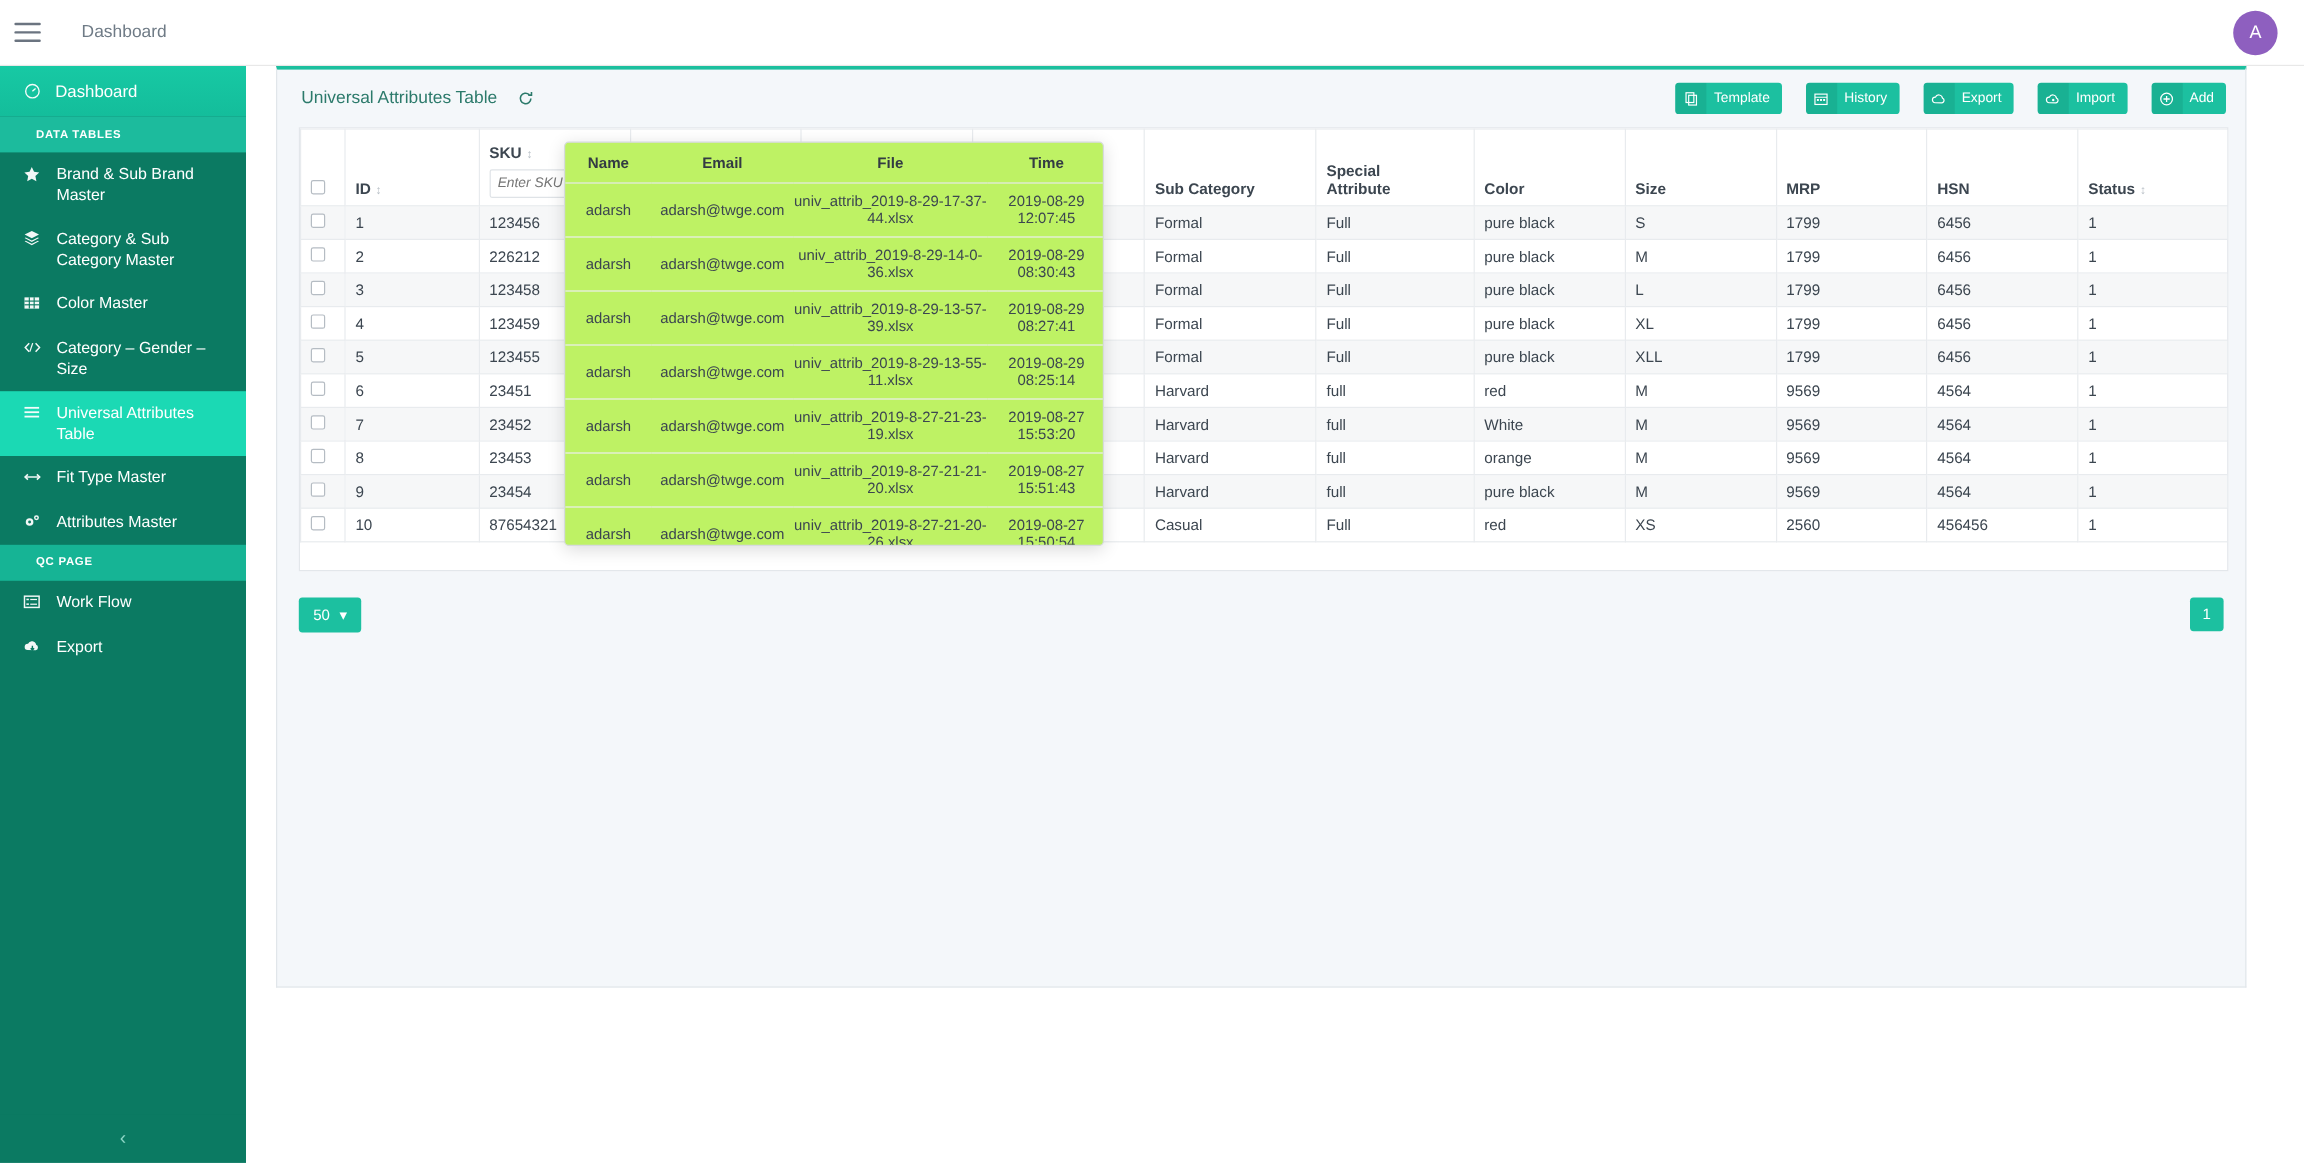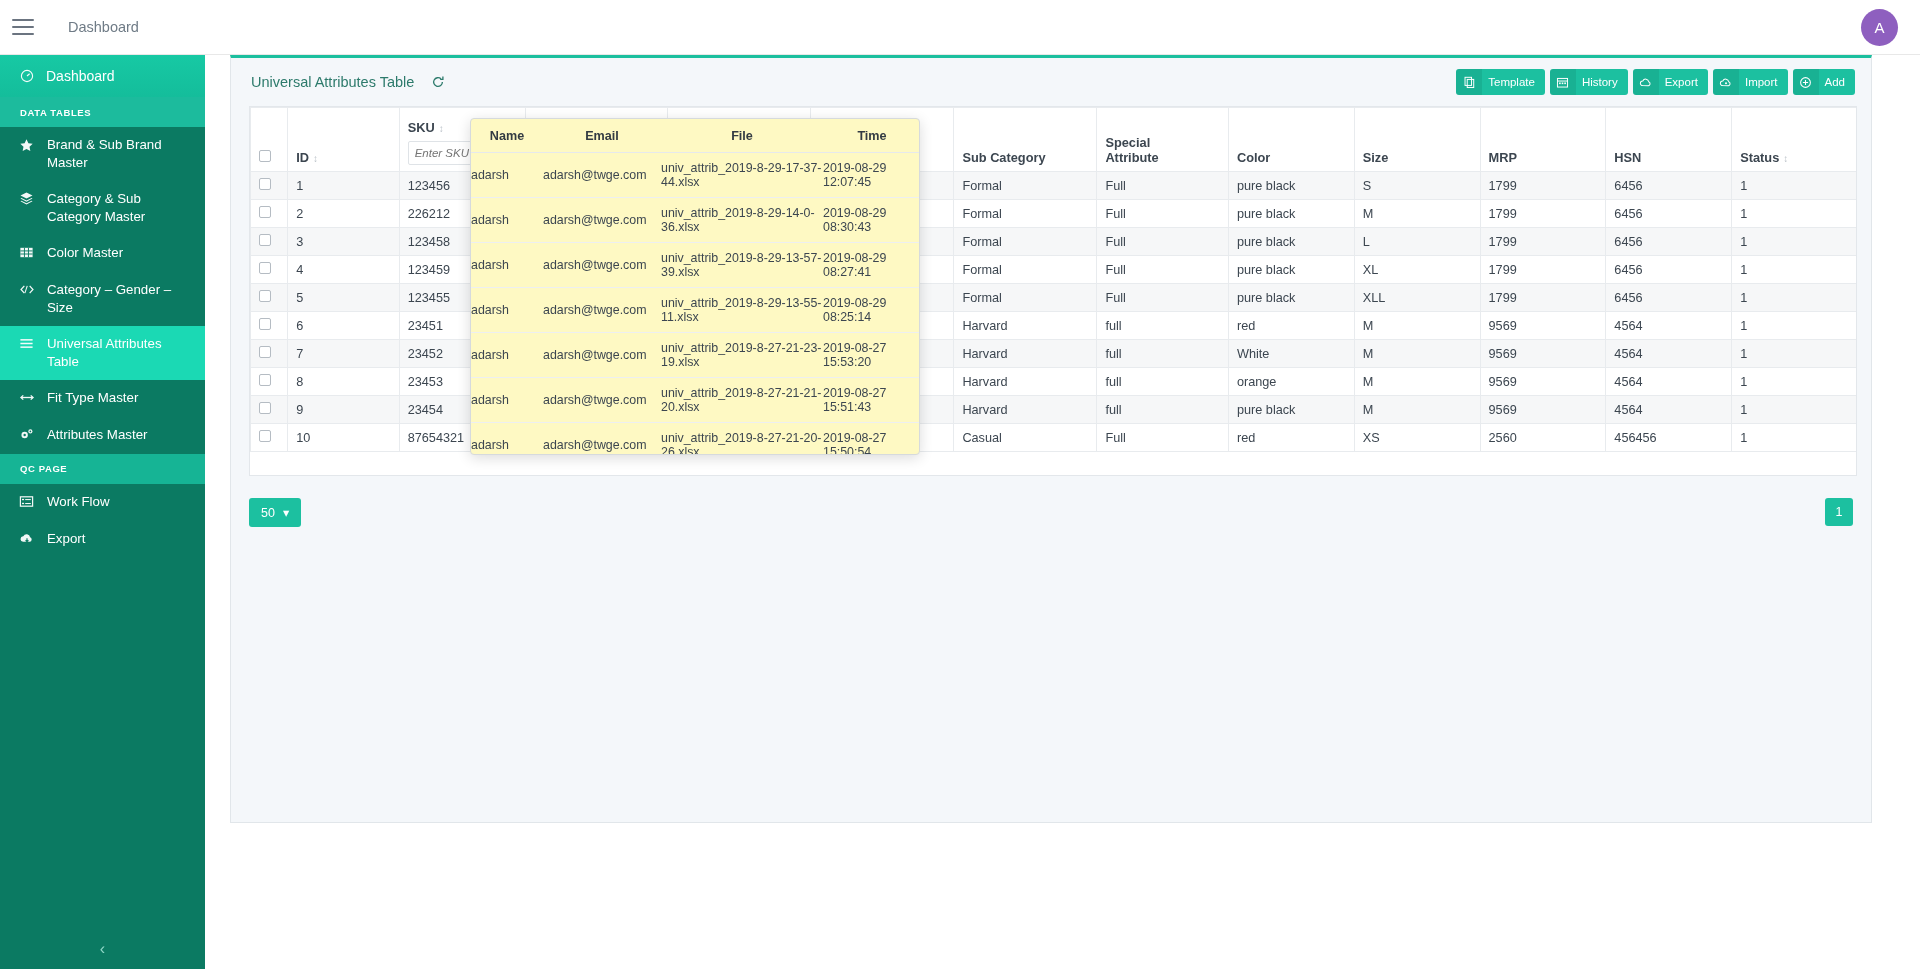--- a/index.html
+++ b/index.html
@@ -59,21 +59,21 @@
     overflow: hidden;
   }
   .side-dash {
     height: 42px; display: flex; align-items: center; gap: 11px;
     padding-left: 18px;
     background: linear-gradient(180deg,#17c9a4 0%, #14bd9b 100%);
     color: #ffffff; font-size: 14px;
   }
   .side-heading {
     height: 30px; display: flex; align-items: center;
-    padding-left: 20px;
+    padding-left: 30px;
     font-size: 9.5px; font-weight: bold; letter-spacing: .6px;
     color: #ffffff;
     background: #1cbb9d;
     text-transform: uppercase;
   }
   .side-heading.qc { background: #16b495; }
   .side-item {
     min-height: 37px; display: flex; align-items: flex-start; gap: 12px;
     padding: 9px 12px 9px 18px;
     color: #ffffff; font-size: 13.3px; line-height: 1.35;
@@ -113,21 +113,21 @@
   }
   .card-title {
     font-size: 14.5px; color: #2c7a6b;
   }
   .refresh-btn {
     margin-left: 14px; width: 20px; height: 20px;
     display: flex; align-items: center; justify-content: center;
     color: #2c7a6b; cursor: pointer;
   }
   .toolbar {
-    margin-left: auto; display: flex; gap: 5px; padding-left: 48px;
+    margin-left: auto; display: flex; gap: 20px; padding-left: 48px;
   }
   .tbtn {
     height: 26px; display: flex; align-items: center;
     background: #1cc0a0; color: #ffffff;
     border: none; border-radius: 3px;
     font-size: 11.5px; cursor: pointer;
     padding: 0 10px 0 0; overflow: hidden;
     font-family: "Liberation Sans", sans-serif;
   }
   .tbtn .tico {
@@ -194,36 +194,36 @@
   .pg-num {
     width: 28px; height: 28px; background: #1cc0a0; color: #fff;
     display: flex; align-items: center; justify-content: center;
     font-size: 12.5px; border-radius: 3px; cursor: pointer;
   }
 
   
   .modal {
     position: absolute; top: 118px; left: 470px;
     width: 450px; height: 337px;
-    background: #fef9c3;
+    background: #bef264;
     border: 1px solid #d6dadd;
     border-radius: 4px;
     box-shadow: 0 3px 14px rgba(0,0,0,.14);
     z-index: 60;
     overflow: hidden;
   }
   table.mgrid { border-collapse: collapse; width: 450px; table-layout: fixed; }
   table.mgrid th {
     font-size: 12.6px; font-weight: bold; color: #333b43;
     padding: 10px 4px 9px; text-align: center;
     border-bottom: 1px solid #e6e9ec;
   }
   table.mgrid td {
     font-size: 12.4px; color: #3c4650;
-    padding: 8px 0; 
+    padding: 8px 0; text-align: center;
     border-bottom: 1px solid #edeff1;
   }
   td.flink { color: #2bbd9f; font-size: 10.6px; cursor: pointer; }
 </style>
 </head>
 <body>
 
 <div class="topbar">
   <div class="hamburger">
     <span></span>

